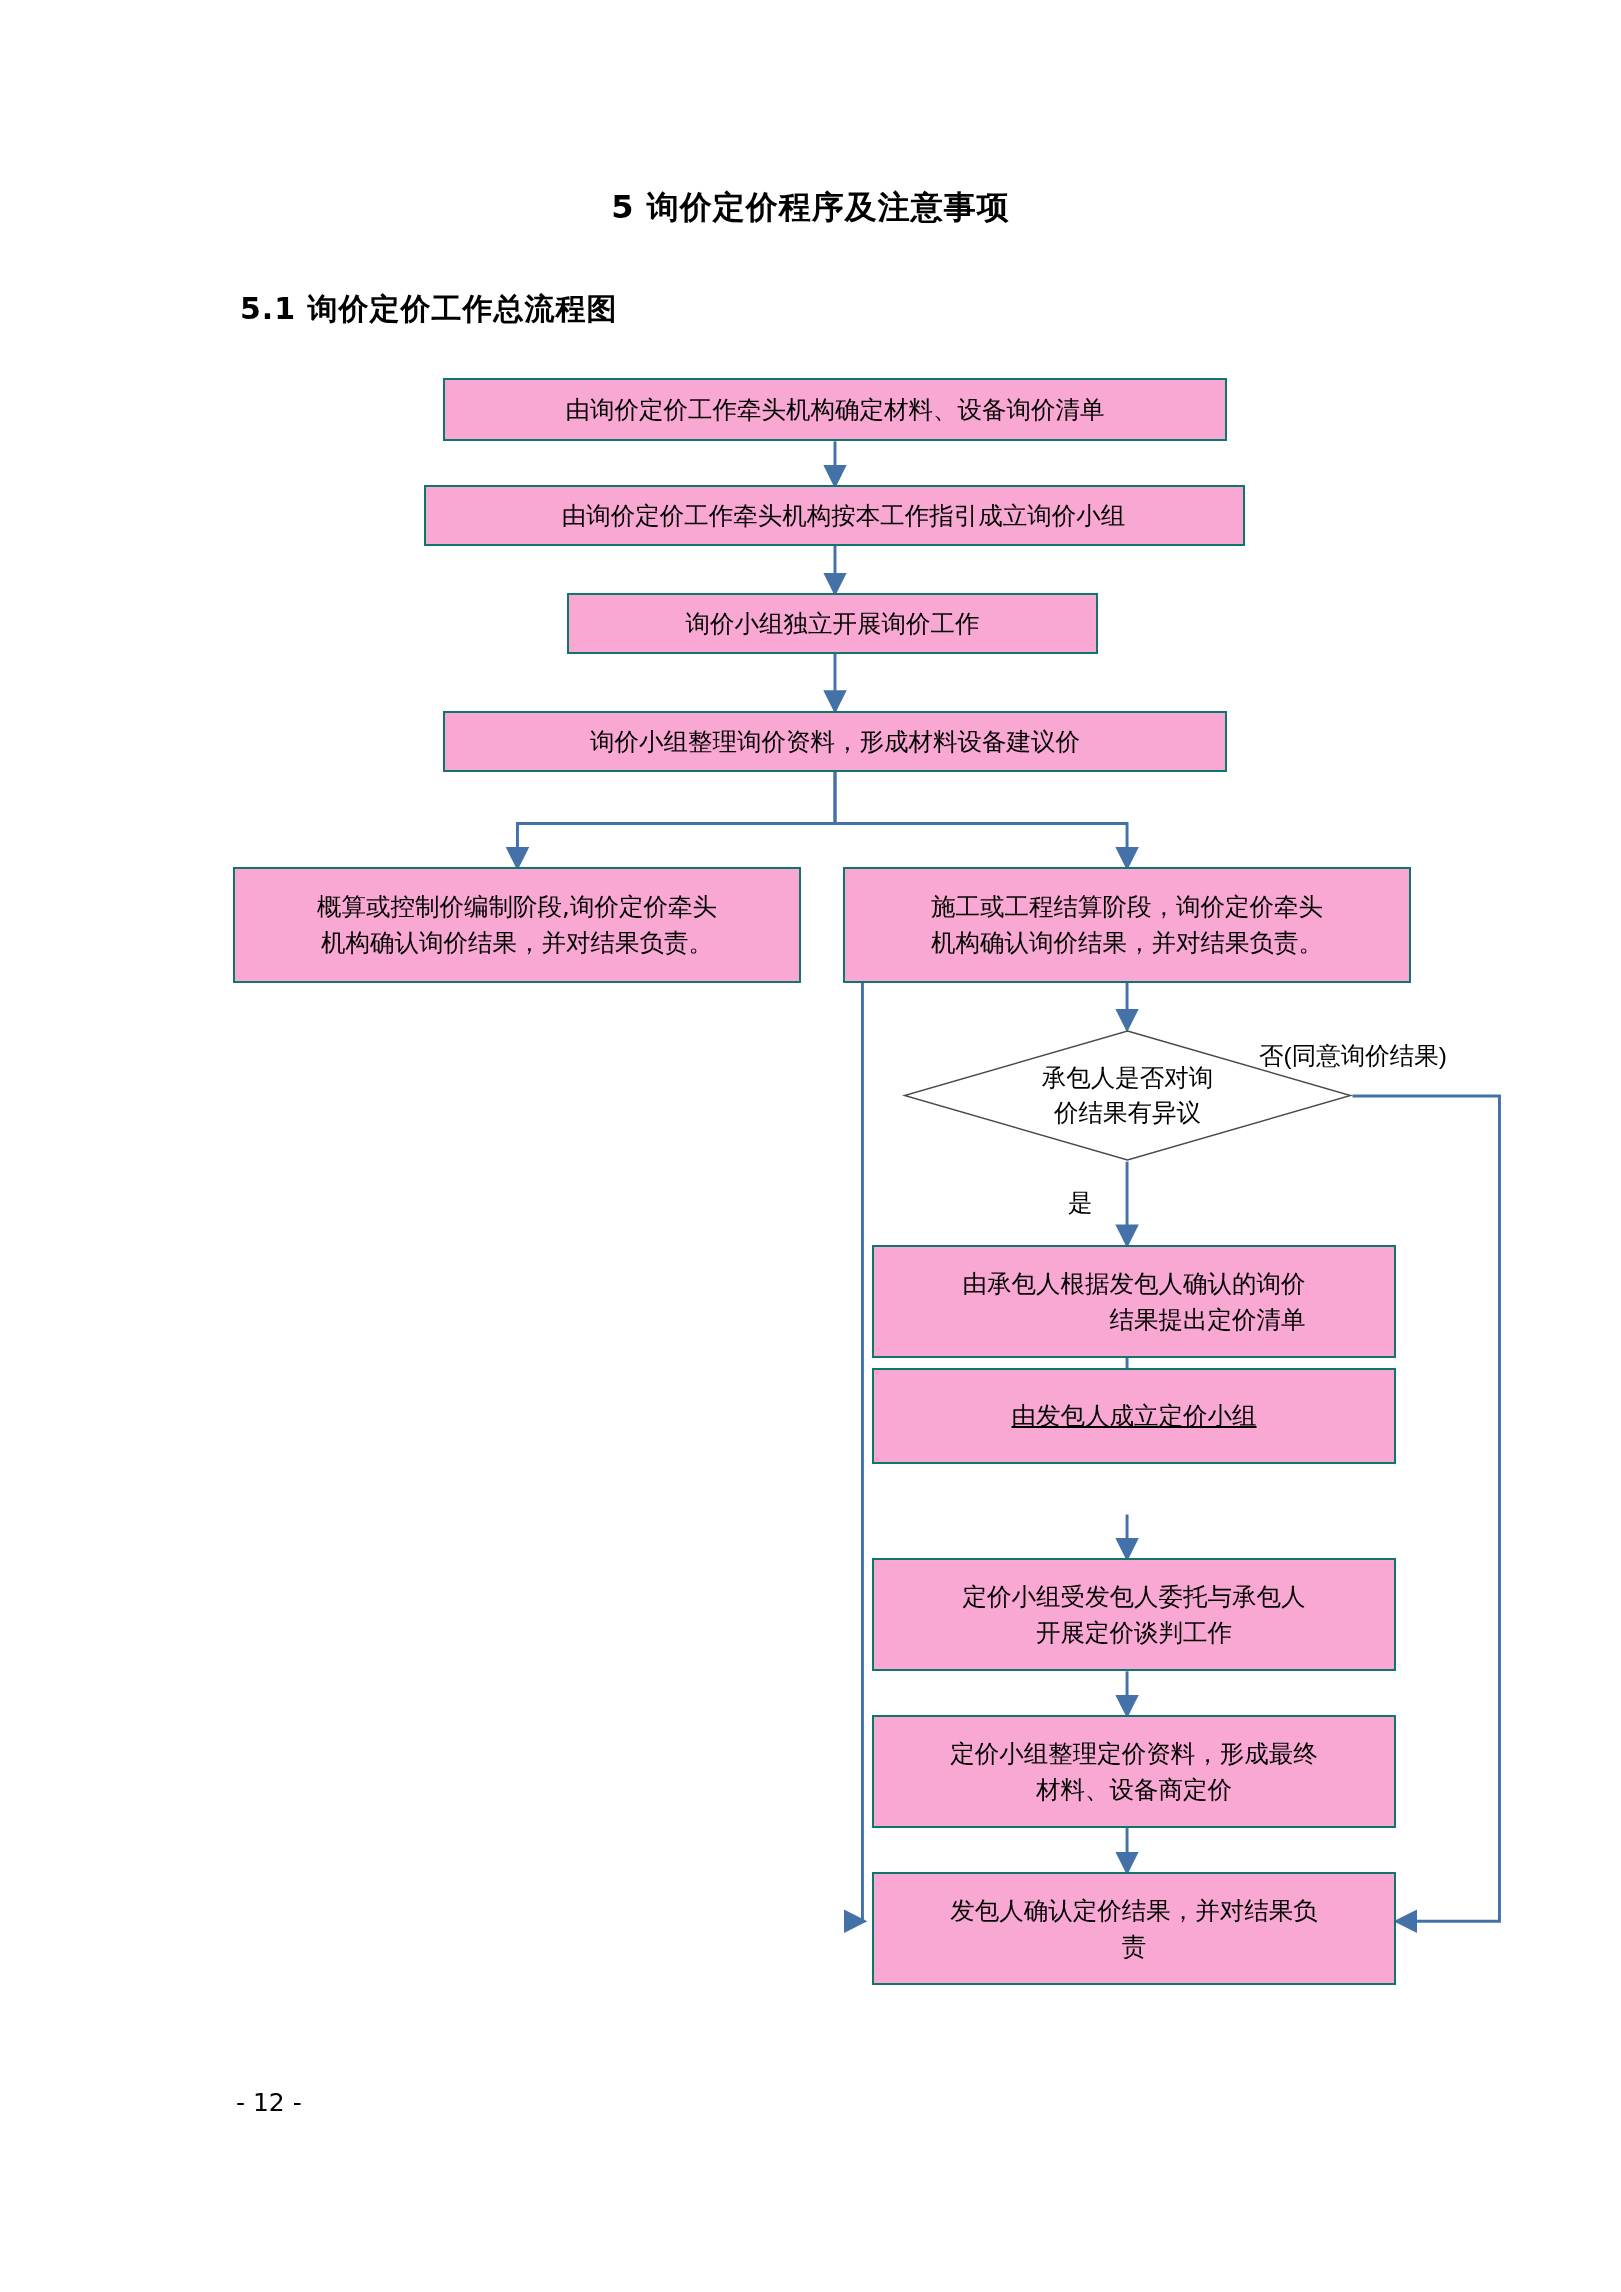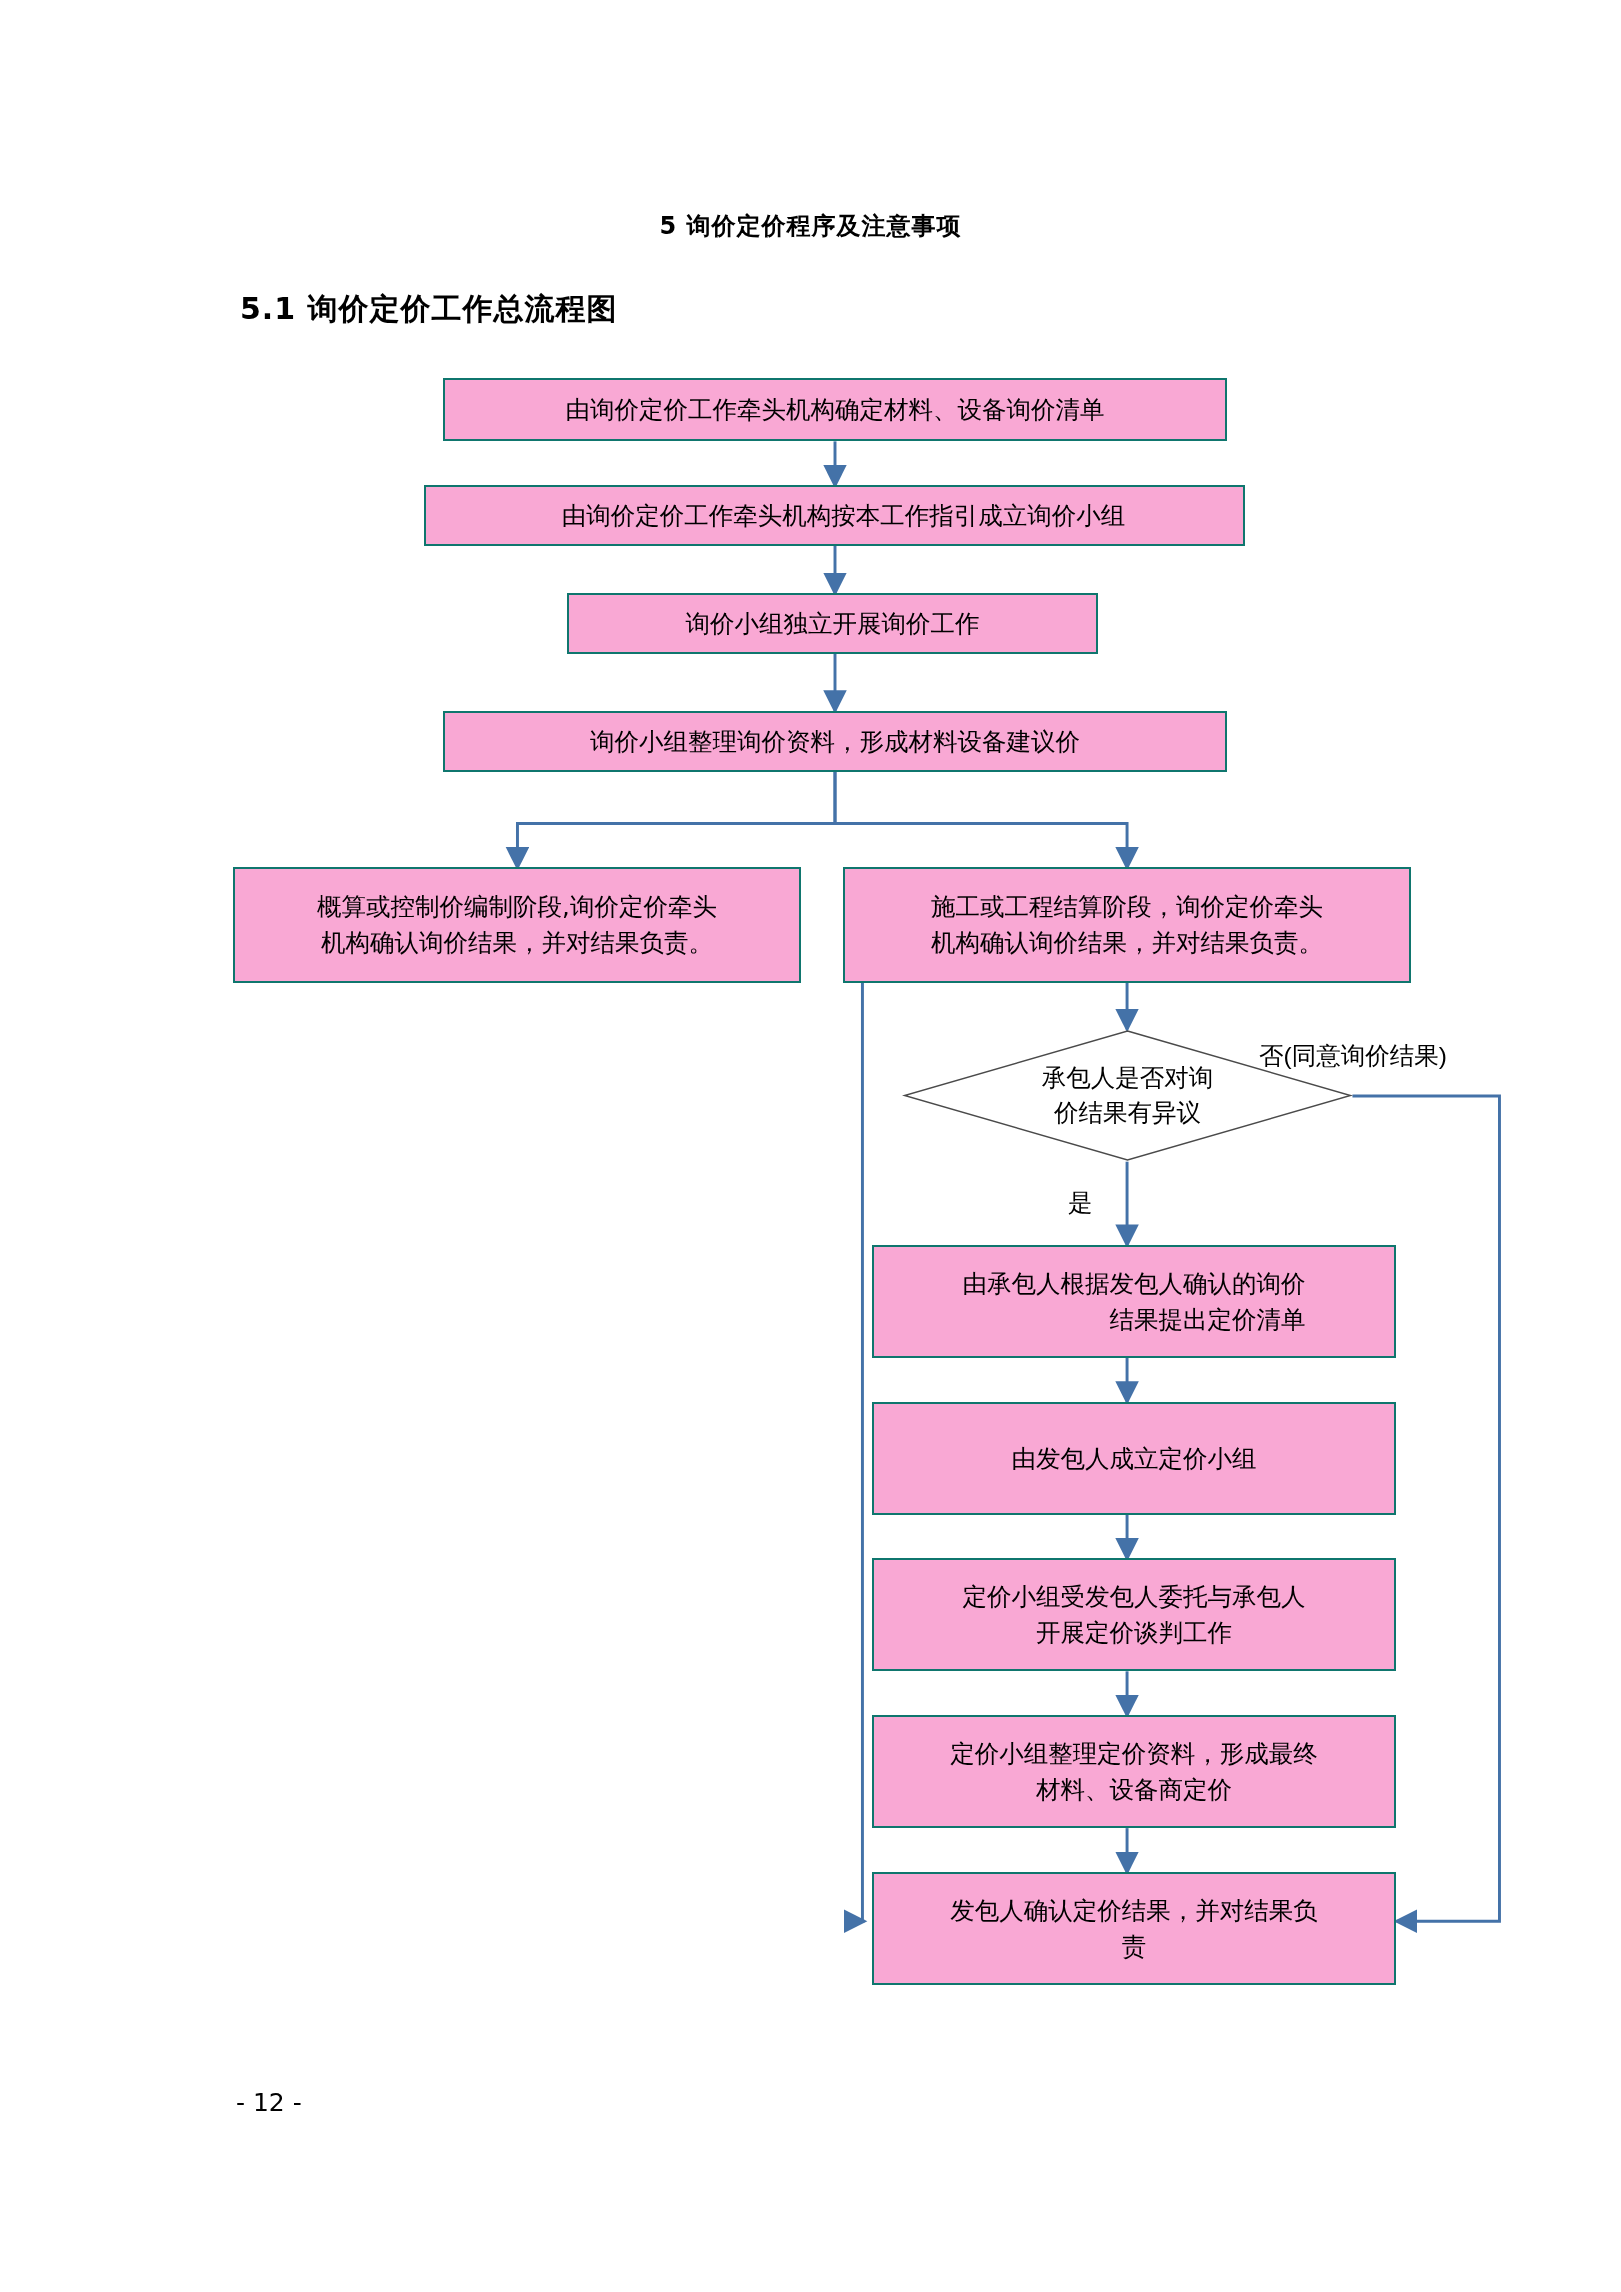--- a/index.html
+++ b/index.html
@@ -16,23 +16,23 @@
     overflow: hidden;
   }
   .page {
     position: absolute;
     inset: 0;
   }
   .heading1 {
     position: absolute;
     left: 0;
     right: 0;
-    top: 210px;
+    top: 186px;
     text-align: center;
-    font-size: 24px;
+    font-size: 32px;
     font-weight: bold;
     letter-spacing: 1px;
     font-family: "DejaVu Sans", sans-serif;
   }
   .heading2 {
     position: absolute;
     left: 240px;
     top: 289px;
     font-size: 30px;
     font-weight: bold;
@@ -164,21 +164,21 @@
 价结果有异议</span>
   </div>
 
   <div class="edge-label" style="left:1259px; top:1039px;">否(同意询价结果)</div>
 
   <div class="edge-label" style="left:1068px; top:1186px;">是</div>
 
   <div class="node" style="left:872px; top:1245px; width:524px; height:113px;text-align:right;">由承包人根据发包人确认的询价
 结果提出定价清单</div>
 
-  <div class="node" style="left:872px; top:1402px; width:524px; height:113px;">由发包人成立定价小组</div>
+  <div class="node" style="left:872px; top:1368px; width:524px; height:96px;text-decoration:underline;">由发包人成立定价小组</div>
 
   <div class="node" style="left:872px; top:1558px; width:524px; height:113px;">定价小组受发包人委托与承包人
 开展定价谈判工作</div>
 
   <div class="node" style="left:872px; top:1715px; width:524px; height:113px;">定价小组整理定价资料，形成最终
 材料、设备商定价</div>
 
   <div class="node" style="left:872px; top:1872px; width:524px; height:113px;">发包人确认定价结果，并对结果负
 责</div>
 

